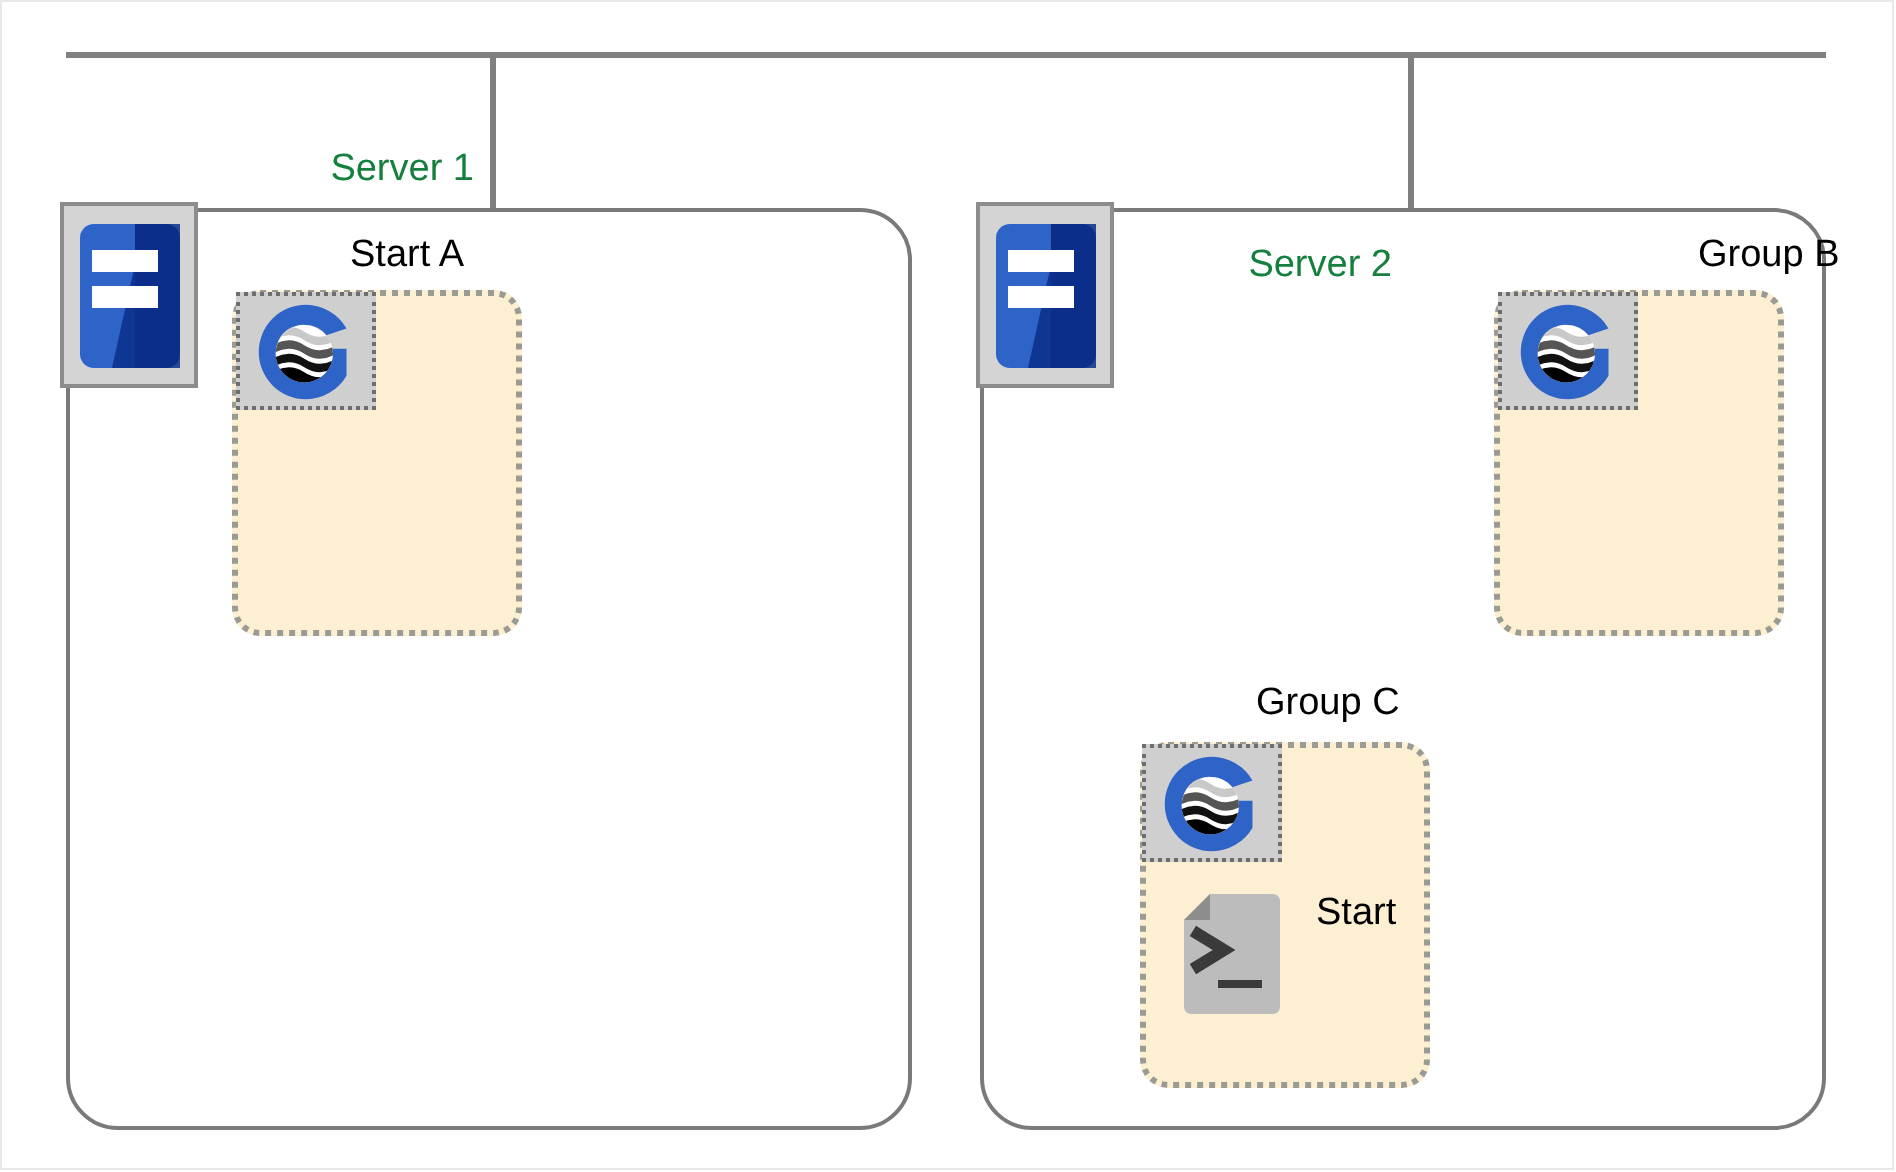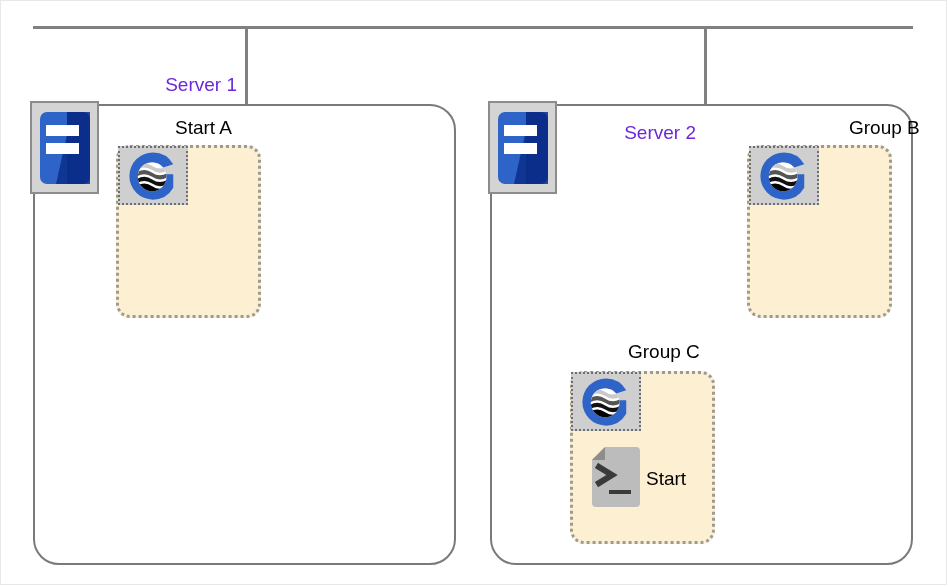--- a/index.html
+++ b/index.html
@@ -36,21 +36,21 @@
   .vline {
     position: absolute;
     background: #808080;
     width: 3px;
   }
 
   
   .server-label {
     position: absolute;
     font-size: 19px;
-    color: #6d28d9;
+    color: #15803d;
     white-space: nowrap;
     text-align: right;
     line-height: 1;
   }
 
   
   .server-box {
     position: absolute;
     border: 2.5px solid #7a7a7a;
     border-radius: 26px;
@@ -97,22 +97,21 @@
     display: flex;
     align-items: center;
     justify-content: center;
   }
   .gf-icon svg { display:block; }
 
   
   .cmd-row {
     position: absolute;
     display: flex;
-    align-items: center;
-    gap: 6px;
+    gap: 18px;
   }
   .cmd-icon { display:block; }
   .cmd-label {
     font-size: 19px;
     color: #000000;
     white-space: nowrap;
     line-height: 1;
   }
 </style>
 </head>

